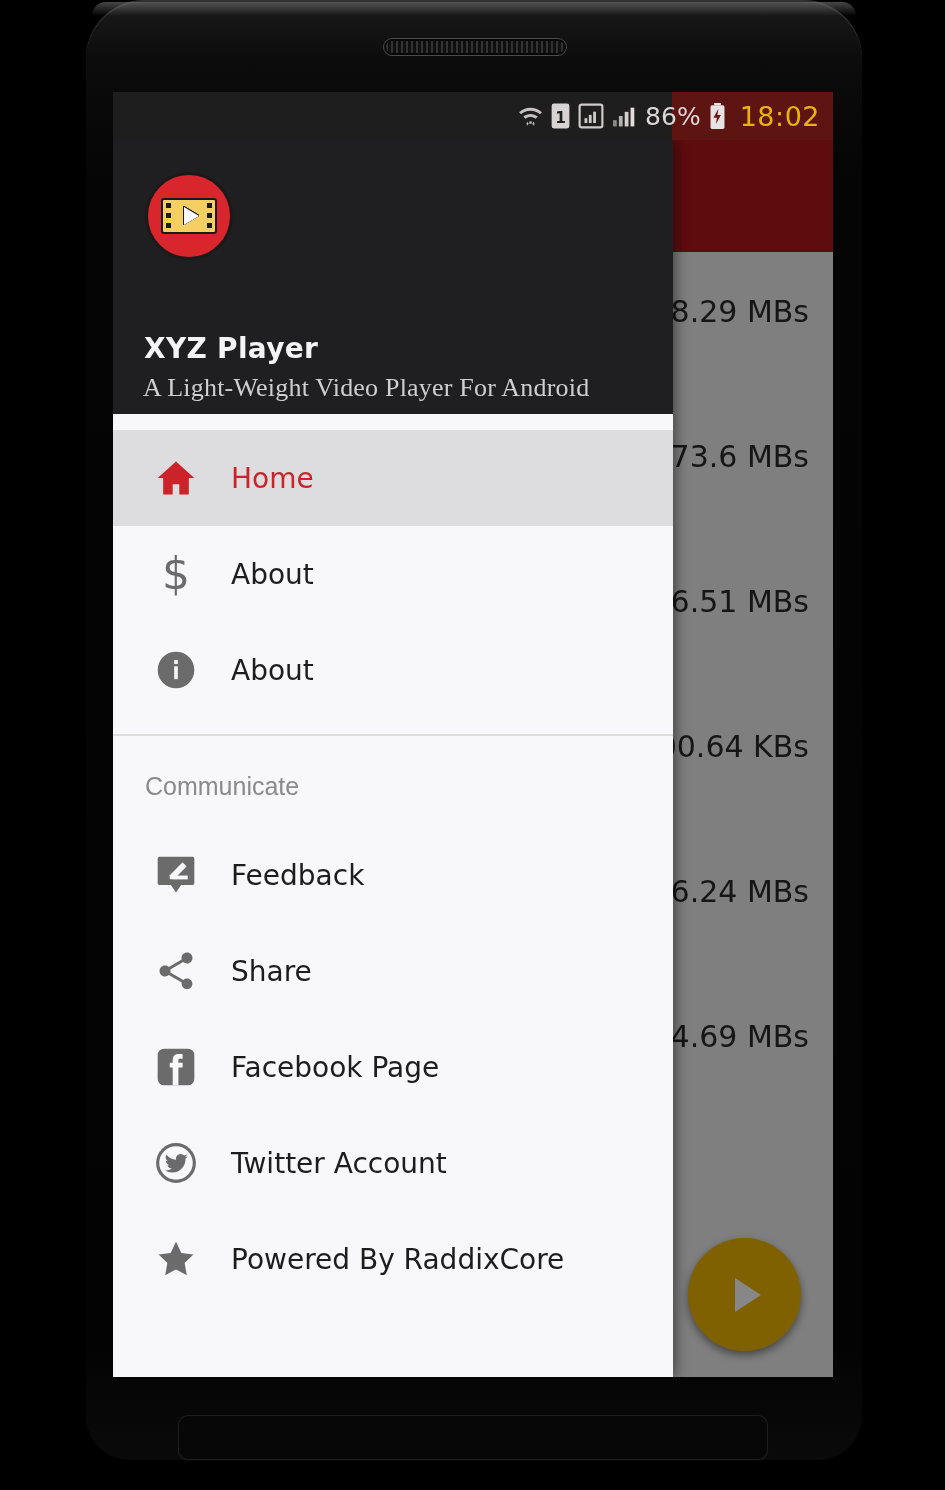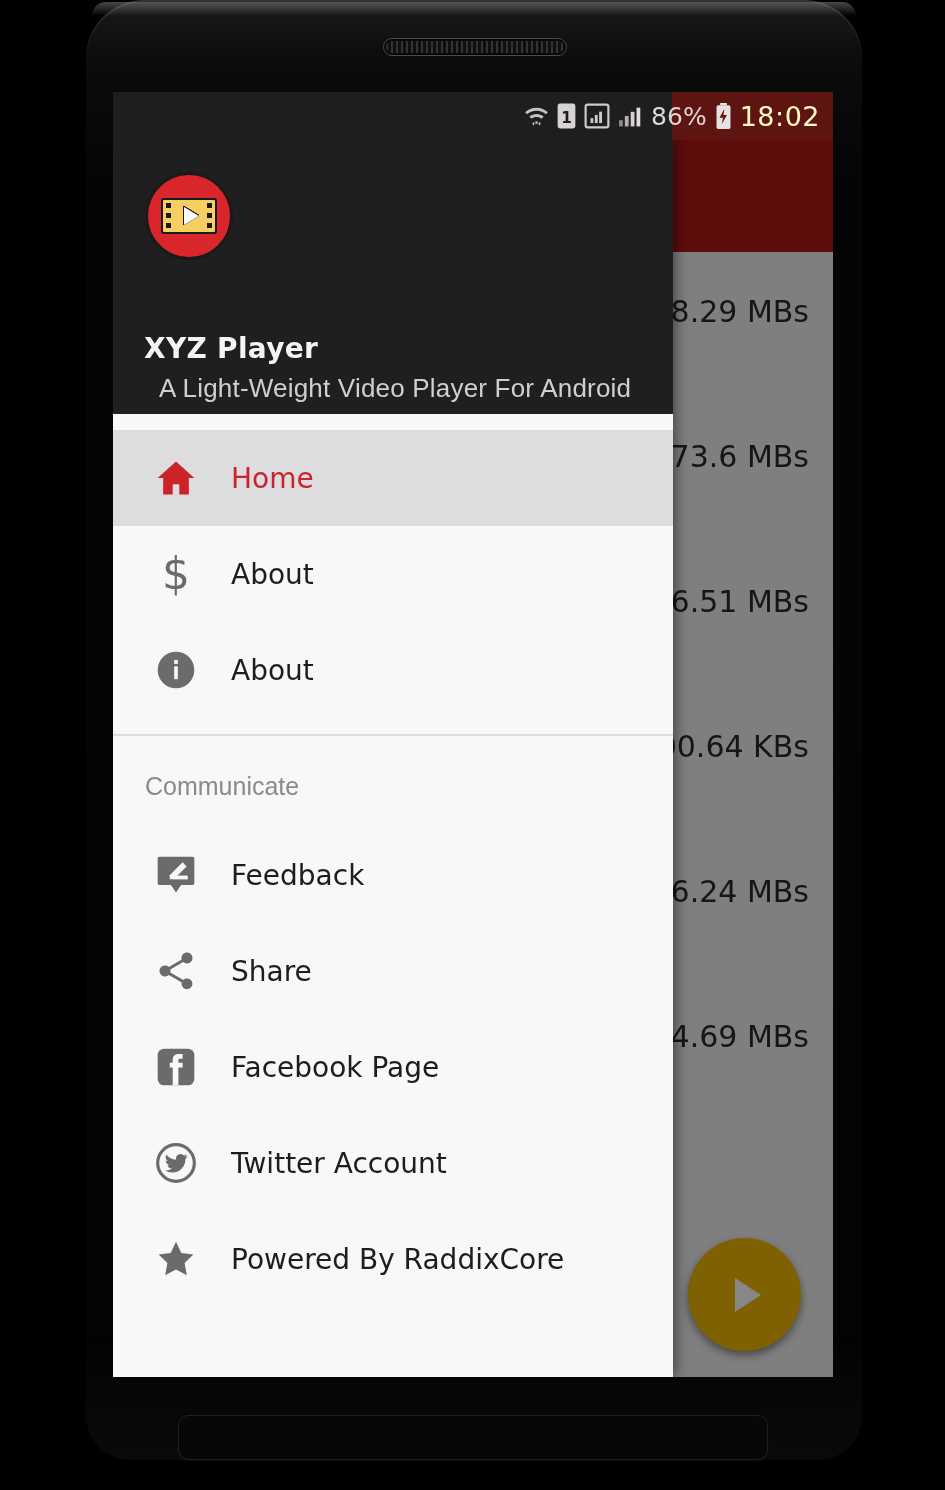--- a/index.html
+++ b/index.html
@@ -78,22 +78,22 @@
     background: #5e1512;
   }
   .status-icons {
     position: relative; z-index: 2;
     display: flex; align-items: center; gap: 8px;
     padding-right: 13px;
     color: #d6d2d2;
   }
   .status-clock {
     font-family: "DejaVu Sans", sans-serif;
-    font-size: 27px; color: #fef9c3; letter-spacing: .5px;
-    margin-left: 0;
+    font-size: 27px; color: #eab308; letter-spacing: .5px;
+    margin-left: 6px;
   }
   .status-pct {
     font-family: "DejaVu Sans", sans-serif;
     font-size: 25px; color: #ddd6d6; letter-spacing: 0;
   }
   .si { display:block; }
 
   
   .app-body {
     position: absolute; left:0; top:48px;
@@ -205,22 +205,22 @@
             drop-shadow(0 0.6px 0 #1a1a1a) drop-shadow(0 -0.6px 0 #1a1a1a);
   }
   .brand-title {
     position: absolute; left: 31px; top: 192px;
     font-family: "DejaVu Sans", sans-serif;
     font-size: 28px; font-weight: 700;
     color: #f4f4f4;
     letter-spacing: .3px;
   }
   .brand-subtitle {
-    position: absolute; left: 46px; top: 233px;
-    font-family: Liberation Sans, sans-serif;
+    position: absolute; left: 30px; top: 233px;
+    font-family: Liberation Serif, serif;
     font-size: 26px;
     color: #cfcfcf;
     letter-spacing: .2px;
     white-space: nowrap;
   }
 
   .nav-gap { height: 16px; background: #f8f8fa; }
 
   .nav-item {
     position: relative;

